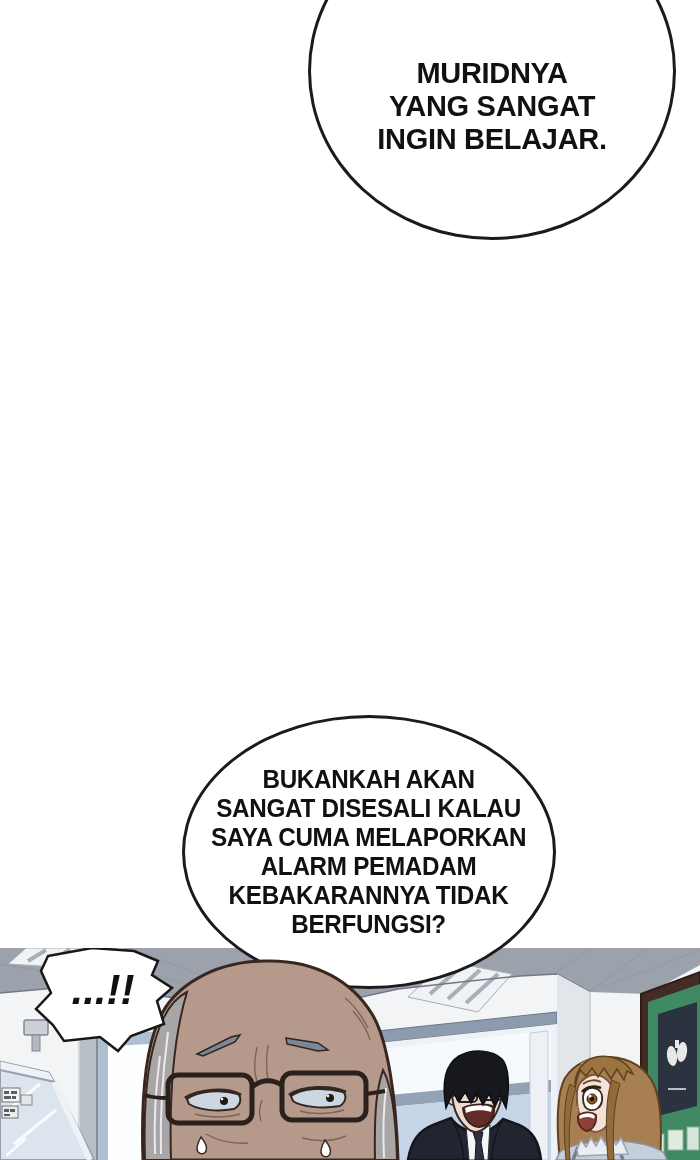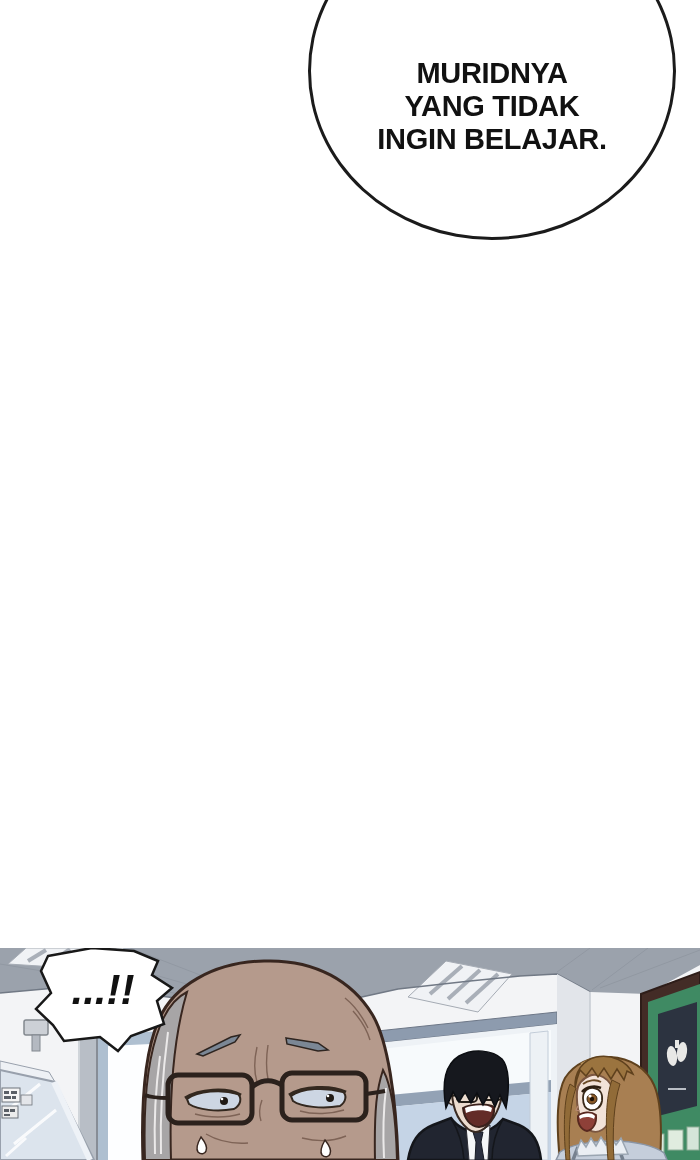--- a/index.html
+++ b/index.html
@@ -142,20 +142,28 @@
         <rect x="668" y="140" width="18" height="2" fill="#c9cdd4" opacity="0.9"></rect>
         <g>
           <rect x="650" y="186" width="14" height="18" fill="#d9e9dd" stroke="#8fae98" stroke-width="1"></rect>
           <rect x="668" y="182" width="15" height="20" fill="#e0ecdf" stroke="#8fae98" stroke-width="1"></rect>
           <rect x="687" y="179" width="12" height="23" fill="#d5e5d9" stroke="#8fae98" stroke-width="1"></rect>
         </g>
       </g>
     </svg>
   </div>
 
+  <div class="bubble bubble-mid">
+    <div class="btxt">BUKANKAH AKAN
+SANGAT DISESALI KALAU
+SAYA CUMA MELAPORKAN
+ALARM PEMADAM
+KEBAKARANNYA TIDAK
+BERFUNGSI?</div>
+  </div>
 
   <div class="chars">
     <svg width="700" height="212" viewBox="0 0 700 212">
 
       <g>
         <path d="M143 212 C141 152 146 102 158 74 C172 38 214 14 264 13 C317 11 353 35 372 66 C388 92 396 150 398 212 Z" fill="#b59a8c" stroke="#38261f" stroke-width="3"></path>
         <g>
           <path d="M145 212 C143 154 148 108 160 78 C167 60 177 49 187 44 C175 84 169 142 171 212 Z" fill="#a7a5a6" stroke="#38261f" stroke-width="2"></path>
           <path d="M375 212 C374 160 377 140 383 122 C392 138 396 172 397 212 Z" fill="#a7a5a6" stroke="#38261f" stroke-width="2"></path>
           <g stroke="#ebe9e9" stroke-width="2" fill="none">
@@ -257,17 +265,17 @@
 
       <g>
         <polygon points="48,8 92,0 134,3 158,13 152,27 172,40 157,53 164,76 131,88 118,103 100,89 64,93 53,77 36,61 51,45 41,23" fill="#ffffff" stroke="#181818" stroke-width="2.5" stroke-linejoin="miter"></polygon>
         <text x="103" y="56" text-anchor="middle" font-family="Liberation Sans, sans-serif" font-size="42" font-weight="bold" font-style="italic" fill="#111">...!!</text>
       </g>
     </svg>
   </div>
 
   <div class="bubble bubble-top">
     <div class="btxt">MURIDNYA
-YANG TIDAK
+YANG SANGAT
 INGIN BELAJAR.</div>
   </div>
 
 </div>
 
 </body></html>

